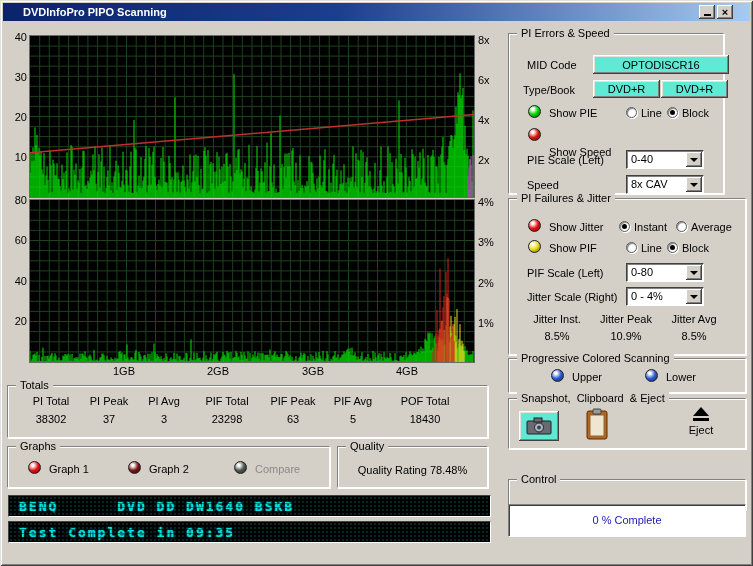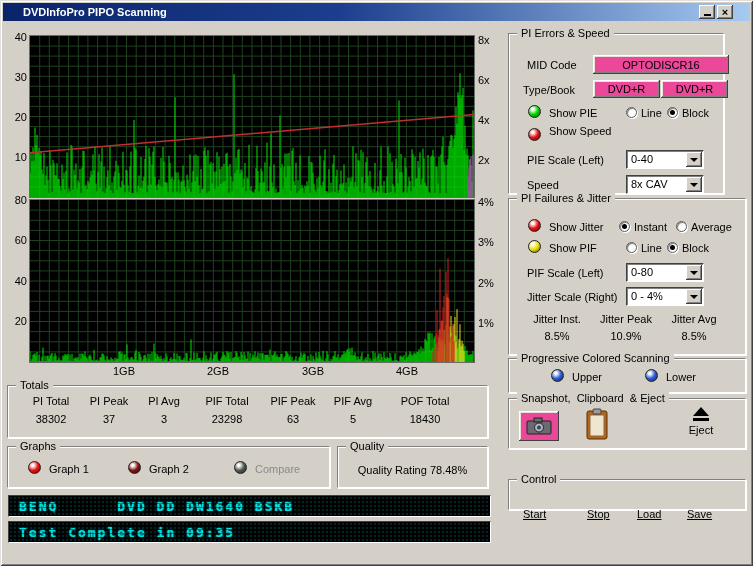--- a/index.html
+++ b/index.html
@@ -18,21 +18,21 @@
   .glyph-close{font-weight:bold;font-size:11px;line-height:13px;font-family:"Liberation Sans",sans-serif;margin:0 auto;}
   .content{position:relative;width:747px;height:542px;background:#d4d0c8;padding-left:32px;}
   .tick{position:absolute;font-size:11px;color:#000;}
   .tick.r{text-align:right;width:24px;left:0;}
   .tick.l{left:475px;width:30px;text-align:left;}
   .tick.x{width:40px;text-align:center;top:344px;}
   .chart{position:absolute;background:#000;box-shadow:0 0 0 1px #6a6a6a;}
   .group{position:absolute;border:1px solid;border-color:#808080 #fff #fff #808080;box-shadow:1px 1px 0 #fff,inset 1px 1px 0 #fff;}
   .gtitle{position:absolute;top:-7px;left:8px;background:#d4d0c8;padding:0 4px;font-size:11px;white-space:pre;}
   .lbl{position:absolute;font-size:11px;white-space:nowrap;}
-  .btn3d{position:absolute;background:#ec4899;display:flex;align-items:center;justify-content:center;font-size:11px;cursor:pointer;
+  .btn3d{position:absolute;background:#5eead4;display:flex;align-items:center;justify-content:center;font-size:11px;cursor:pointer;
     box-shadow:inset -1px -1px 0 #404040,inset 1px 1px 0 #fff,inset -2px -2px 0 #808080,inset 2px 2px 0 #e6e2da;}
   .led{position:absolute;width:13px;height:13px;border-radius:50%;border:1px solid #222;cursor:pointer;}
   .radio{position:absolute;width:11px;height:11px;border-radius:50%;background:#fff;border:1px solid #595959;
     box-shadow:inset 1px 1px 1px #808080,1px 1px 0 #fff;cursor:pointer;}
   .radio.checked::after{content:"";display:block;width:5px;height:5px;margin:2px;border-radius:50%;background:#000;}
   .dd{position:absolute;width:78px;height:19px;background:#fff;border:1px solid;border-color:#404040 #fff #fff #404040;
     box-shadow:inset 1px 1px 0 #808080;cursor:pointer;}
   .dd-text{position:absolute;left:4px;top:2px;font-size:11px;white-space:pre;}
   .dd-btn{position:absolute;right:1px;top:1px;bottom:1px;width:16px;background:#d4d0c8;
     box-shadow:inset -1px -1px 0 #404040,inset 1px 1px 0 #fff,inset -2px -2px 0 #808080;
@@ -180,21 +180,21 @@
       <div class="btn3d" style="left:152px;top:46px;width:67px;height:18px">
         <span>DVD+R</span>
       </div>
       <span class="led" style="left: 19px; top: 71px; background: radial-gradient(circle at 35% 30%, rgb(255, 255, 255) 0px, rgb(255, 255, 255) 10%, rgb(0, 212, 0) 50%, rgb(0, 0, 0) 135%);"></span>
       <span class="lbl" style="left:40px;top:73px">Show PIE</span>
       <span class="radio" style="left:117px;top:73px"></span>
       <span class="lbl" style="left:132px;top:73px">Line</span>
       <span class="radio checked" style="left:158px;top:73px"></span>
       <span class="lbl" style="left:173px;top:73px">Block</span>
       <span class="led" style="left: 19px; top: 94px; background: radial-gradient(circle at 35% 30%, rgb(255, 255, 255) 0px, rgb(255, 255, 255) 10%, rgb(232, 16, 16) 50%, rgb(0, 0, 0) 135%);"></span>
-      <span class="lbl" style="left:40px;top:91px">Show Speed</span>
+      <span class="lbl" style="left:40px;top:112px">Show Speed</span>
       <span class="lbl" style="left:18px;top:120px">PIE Scale (Left)</span>
       <div class="dd" style="left:117px;top:116px">
         <span class="dd-text">0-40</span>
         <span class="dd-btn">
             <span class="dd-arrow"></span>
           </span>
       </div>
       <span class="lbl" style="left:18px;top:145px">Speed</span>
       <div class="dd" style="left:117px;top:141px">
         <span class="dd-text">8x CAV</span>
@@ -275,15 +275,18 @@
     </div>
 
     <div class="group" style="left:505px;top:458px;width:238px;height:31px">
       <span class="gtitle">Control</span>
       <span class="ctl" style="left:14px;top:17px">Start</span>
       <span class="ctl" style="left:78px;top:17px">Stop</span>
       <span class="ctl" style="left:128px;top:17px">Load</span>
       <span class="ctl" style="left:178px;top:17px">Save</span>
     </div>
 
+    <div class="progress">
+      <span>0 % Complete</span>
+    </div>
 
   </div>
 </div>
 
 </body></html>

